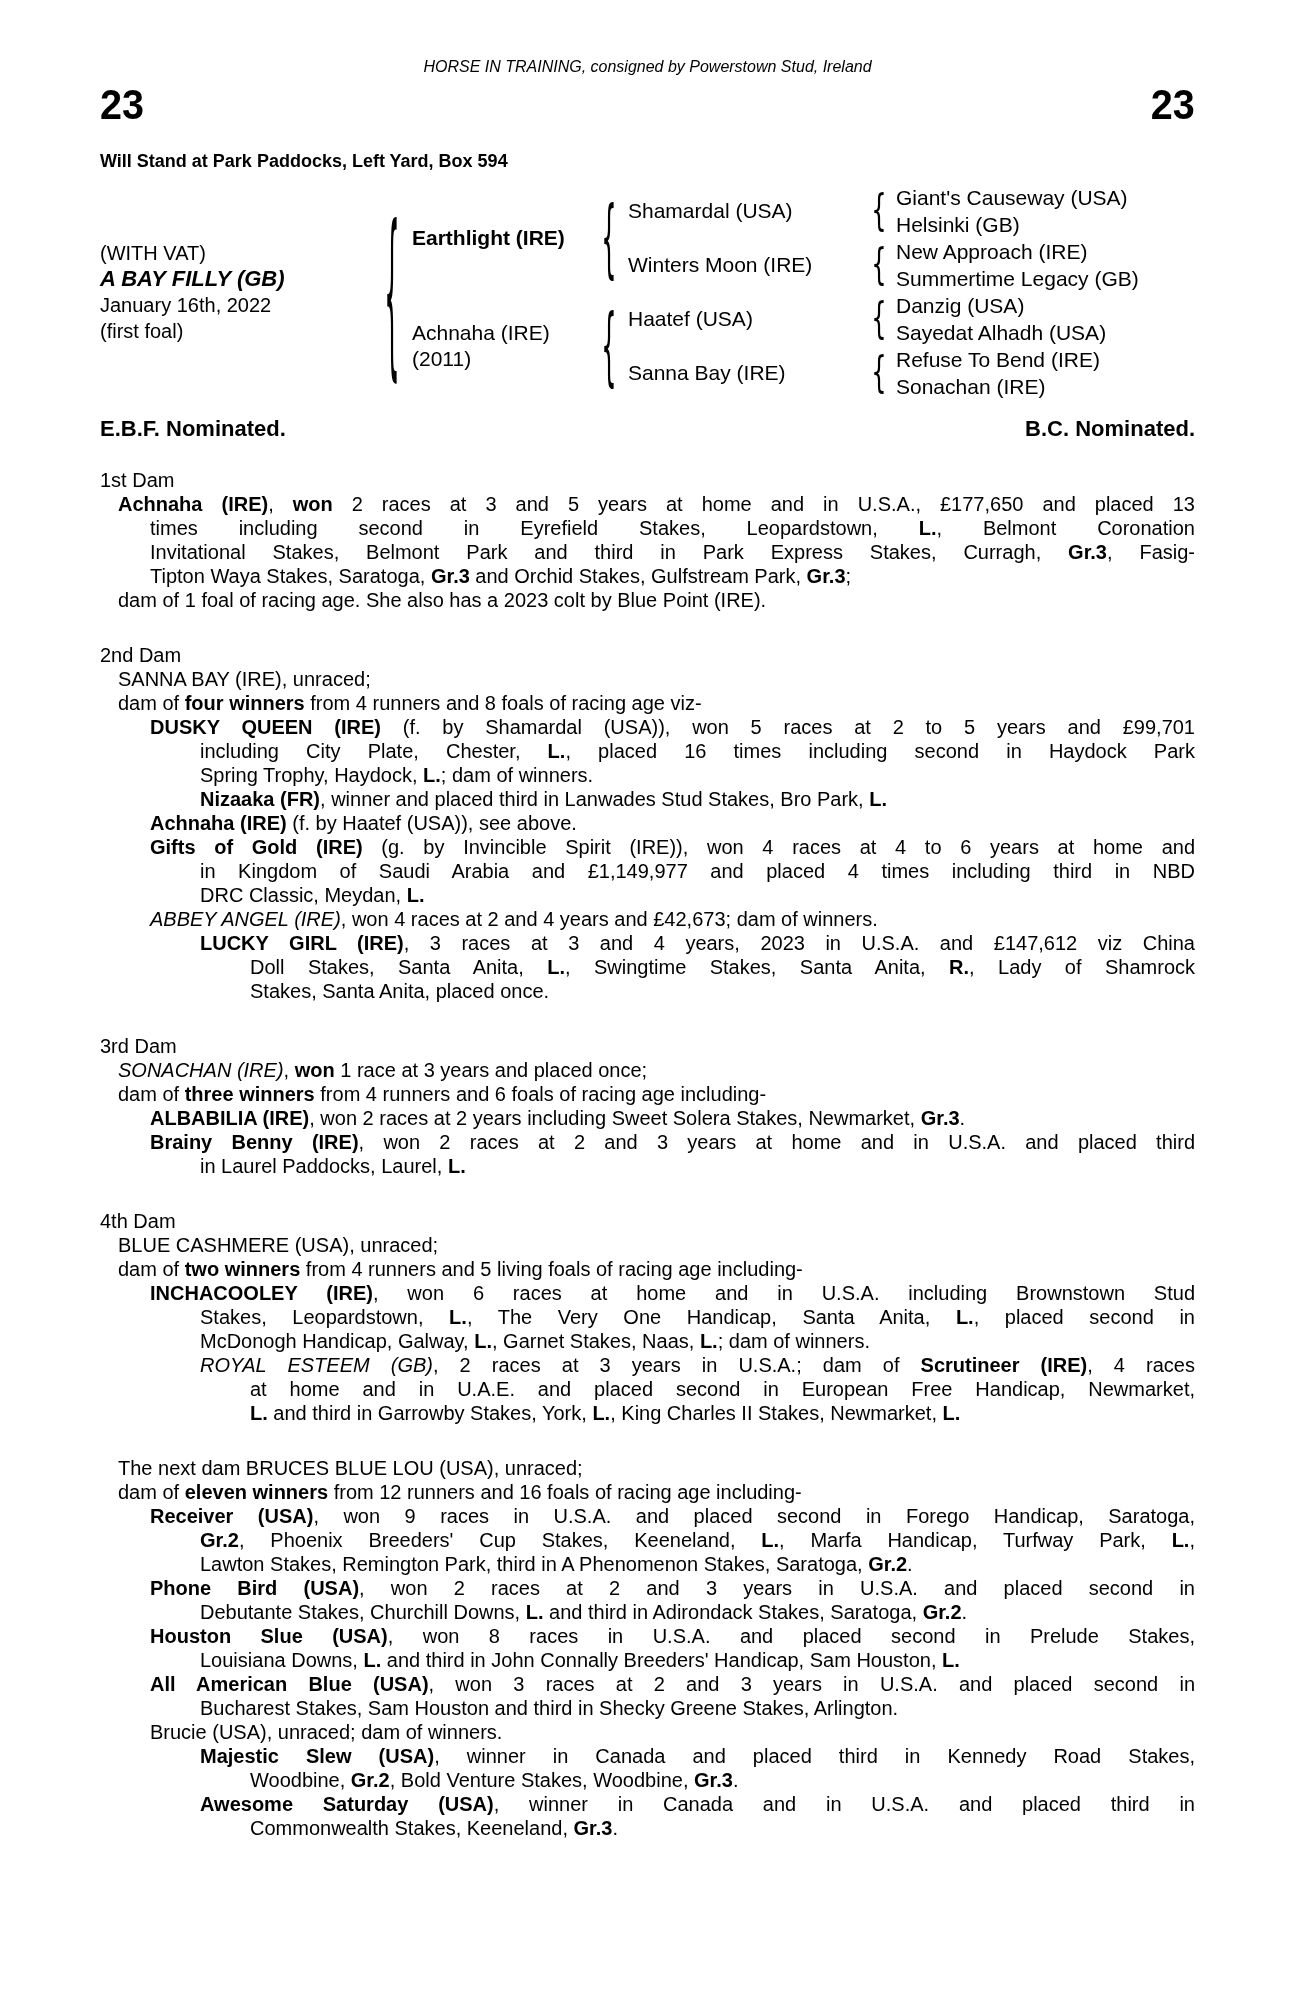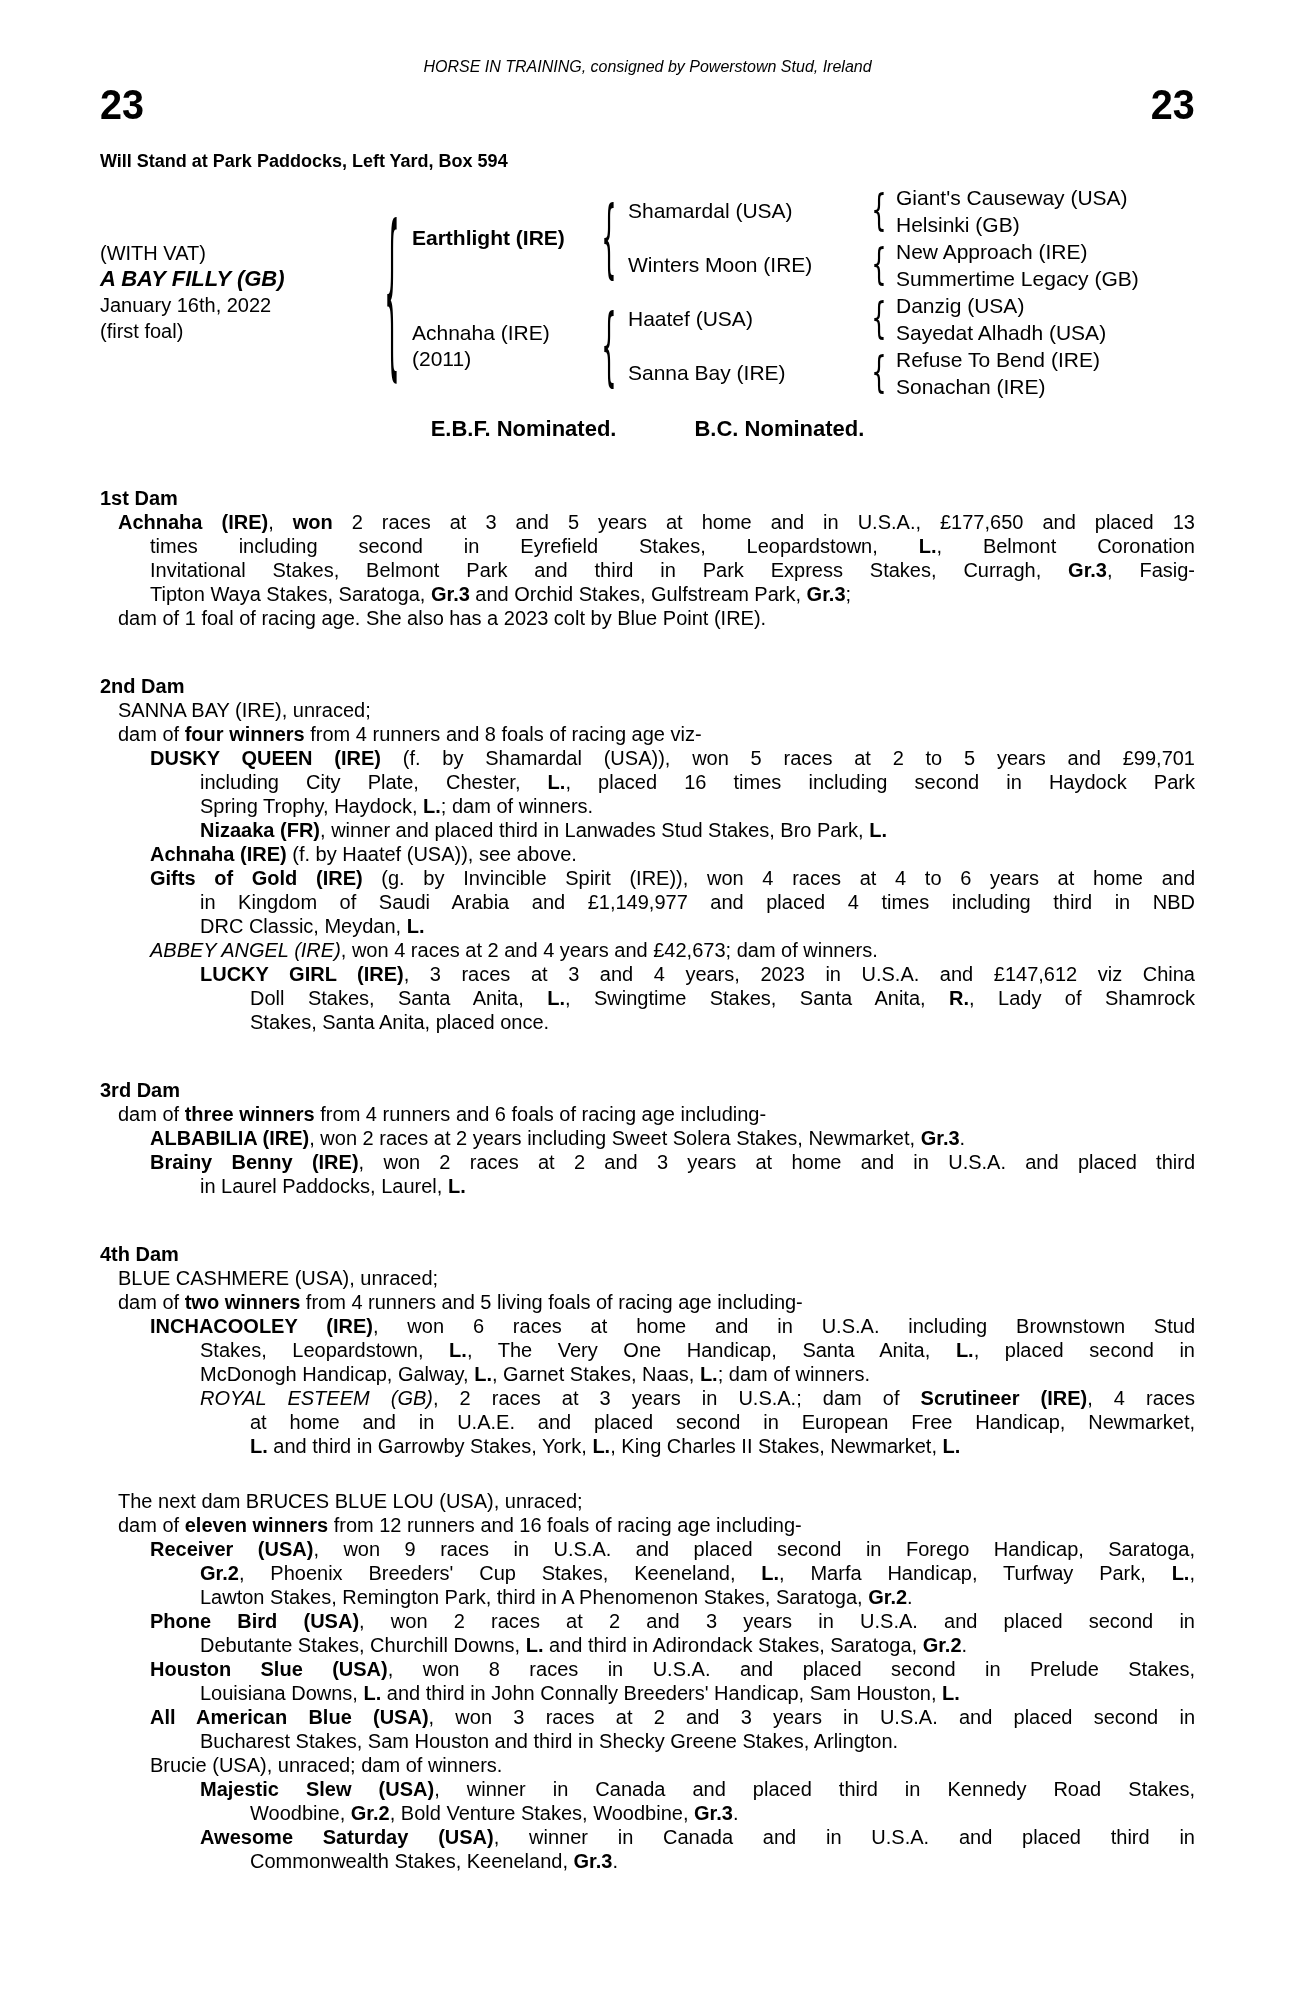--- a/index.html
+++ b/index.html
@@ -43,27 +43,27 @@
     display:block; font-family:"DejaVu Sans",sans-serif; font-size:44px; line-height:1;
     transform:scale(0.55,var(--sy)); font-weight:normal;
   }
   .br-main { grid-column:2; grid-row:1/9; --sy:4.1; }
   .br-sire { grid-column:4; grid-row:1/5; --sy:1.95; }
   .br-dam  { grid-column:4; grid-row:5/9; --sy:1.95; }
   .br-g2 { grid-column:6; --sy:0.95; }
   .br-g2a{grid-row:1/3} .br-g2b{grid-row:3/5} .br-g2c{grid-row:5/7} .br-g2d{grid-row:7/9}
 
   
-  .nominations { margin-top:16px; display:flex; justify-content:center; gap:78px;
+  .nominations { margin-top:16px; display:flex; justify-content:space-between; gap:78px;
                  font-weight:bold; font-size:22px; line-height:26px; }
 
   
   .sections { margin-top:26px; font-size:20px; line-height:24px; }
   .section + .section { margin-top:31px; }
-  .sec-heading { font-weight:bold;margin-top:44px; }
+  .sec-heading { font-weight:normal; }
   .tline { text-align:left; }
   .tline.fit { text-align:justify; text-align-last:justify; }
   .ind0{margin-left:18px} .ind1{margin-left:50px} .ind2{margin-left:100px} .ind3{margin-left:150px}
   .b{font-weight:bold} .i{font-style:italic}
 </style>
 </head>
 <body>
 
 <div class="page">
 
@@ -155,20 +155,21 @@
         <div class="tline ind1 fit"><span class="b">Gifts of Gold (IRE)</span><span> (g. by Invincible Spirit (IRE)), won 4 races at 4 to 6 years at home and</span></div>
         <div class="tline ind2 fit"><span>in Kingdom of Saudi Arabia and £1,149,977 and placed 4 times including third in NBD</span></div>
         <div class="tline ind2"><span>DRC Classic, Meydan, </span><span class="b">L.</span></div>
         <div class="tline ind1"><span class="i">ABBEY ANGEL (IRE)</span><span>, won 4 races at 2 and 4 years and £42,673; dam of winners.</span></div>
         <div class="tline ind2 fit"><span class="b">LUCKY GIRL (IRE)</span><span>, 3 races at 3 and 4 years, 2023 in U.S.A. and £147,612 viz China</span></div>
         <div class="tline ind3 fit"><span>Doll Stakes, Santa Anita, </span><span class="b">L.</span><span>, Swingtime Stakes, Santa Anita, </span><span class="b">R.</span><span>, Lady of Shamrock</span></div>
         <div class="tline ind3"><span>Stakes, Santa Anita, placed once.</span></div>
       </div>
       <div class="section">
         <div class="sec-heading">3rd Dam</div>
+        <div class="tline ind0"><span class="i">SONACHAN (IRE)</span><span>, </span><span class="b">won</span><span> 1 race at 3 years and placed once;</span></div>
         <div class="tline ind0"><span>dam of </span><span class="b">three winners</span><span> from 4 runners and 6 foals of racing age including-</span></div>
         <div class="tline ind1"><span class="b">ALBABILIA (IRE)</span><span>, won 2 races at 2 years including Sweet Solera Stakes, Newmarket, </span><span class="b">Gr.3</span><span>.</span></div>
         <div class="tline ind1 fit"><span class="b">Brainy Benny (IRE)</span><span>, won 2 races at 2 and 3 years at home and in U.S.A. and placed third</span></div>
         <div class="tline ind2"><span>in Laurel Paddocks, Laurel, </span><span class="b">L.</span></div>
       </div>
       <div class="section">
         <div class="sec-heading">4th Dam</div>
         <div class="tline ind0"><span>BLUE CASHMERE (USA), unraced;</span></div>
         <div class="tline ind0"><span>dam of </span><span class="b">two winners</span><span> from 4 runners and 5 living foals of racing age including-</span></div>
         <div class="tline ind1 fit"><span class="b">INCHACOOLEY (IRE)</span><span>, won 6 races at home and in U.S.A. including Brownstown Stud</span></div>

